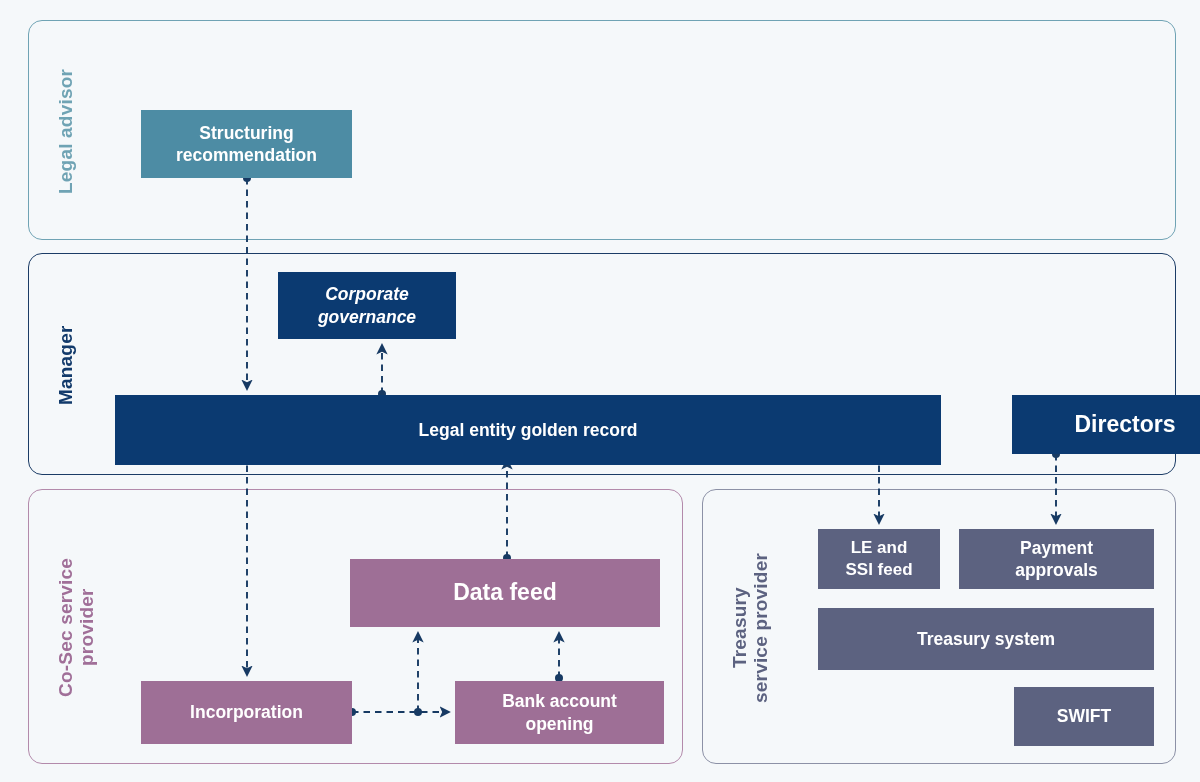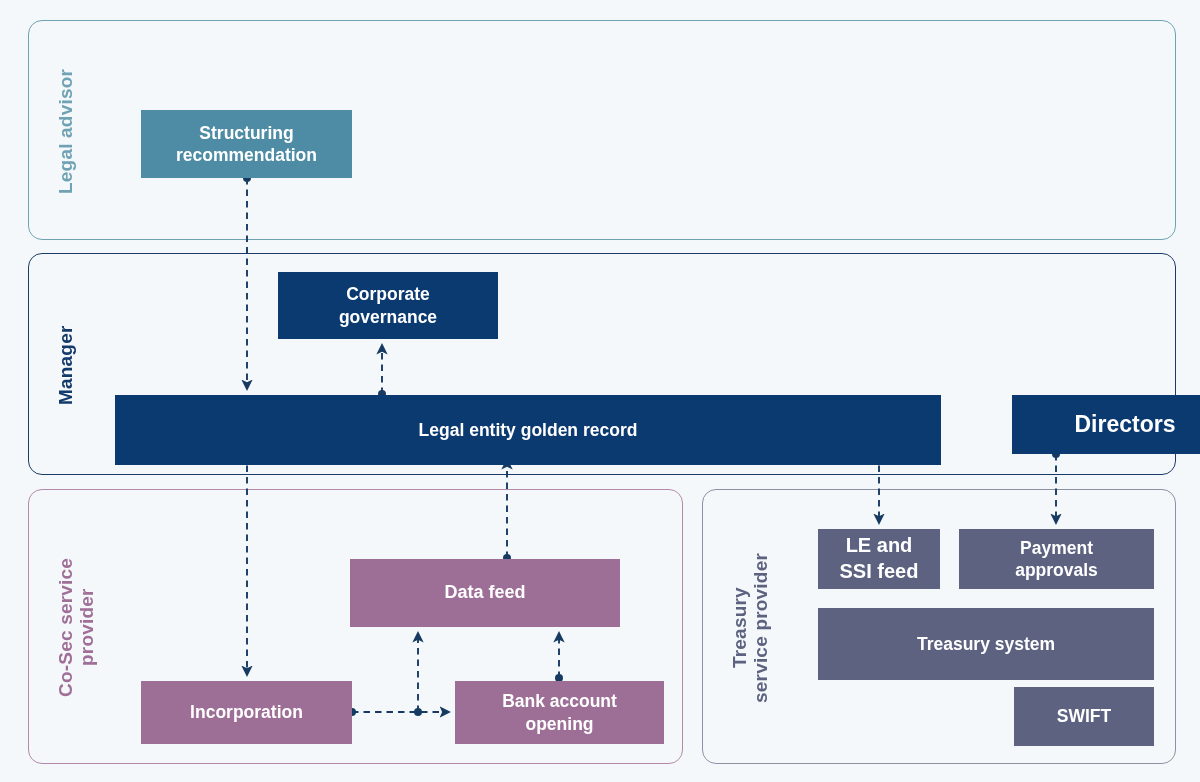--- a/index.html
+++ b/index.html
@@ -103,27 +103,27 @@
         <path d="M879,454 L879,523" fill="none" stroke="#173a63" stroke-width="1.9" stroke-dasharray="6.5 5" marker-end="url(#arrowhead)"></path>
         <circle cx="879" cy="454" r="4" fill="#173a63"></circle>
       </g>
       <g>
         <path d="M1056,454 L1056,523" fill="none" stroke="#173a63" stroke-width="1.9" stroke-dasharray="6.5 5" marker-end="url(#arrowhead)"></path>
         <circle cx="1056" cy="454" r="4" fill="#173a63"></circle>
       </g>
     </svg>
     <div class="node" style="left: 141px; top: 110px; width: 211px; height: 68px; background: rgb(77, 140, 164); font-size: 17.5px;">Structuring
 recommendation</div>
-    <div class="node" style="left: 278px; top: 272px; width: 220px; height: 67px; background: rgb(11, 58, 113); font-size: 17.5px;">Corporate
+    <div class="node" style="left: 278px; top: 272px; width: 178px; height: 67px; background: rgb(11, 58, 113); font-size: 17.5px; font-style: italic;">Corporate
 governance</div>
     <div class="node" style="left: 115px; top: 395px; width: 826px; height: 70px; background: rgb(11, 58, 113); font-size: 17.5px;">Legal entity golden record</div>
     <div class="node" style="left: 1012px; top: 395px; width: 226px; height: 59px; background: rgb(11, 58, 113); font-size: 23px;">Directors</div>
-    <div class="node" style="left: 350px; top: 559px; width: 270px; height: 68px; background: rgb(158, 111, 150); font-size: 18px;">Data feed</div>
+    <div class="node" style="left: 350px; top: 559px; width: 310px; height: 68px; background: rgb(158, 111, 150); font-size: 23px;">Data feed</div>
     <div class="node" style="left: 141px; top: 681px; width: 211px; height: 63px; background: rgb(158, 111, 150); font-size: 17.5px;">Incorporation</div>
     <div class="node" style="left: 455px; top: 681px; width: 209px; height: 63px; background: rgb(158, 111, 150); font-size: 17.5px;">Bank account
 opening</div>
-    <div class="node" style="left: 818px; top: 529px; width: 122px; height: 60px; background: rgb(92, 98, 128); font-size: 20px;">LE and
+    <div class="node" style="left: 818px; top: 529px; width: 122px; height: 60px; background: rgb(92, 98, 128); font-size: 17px;">LE and
 SSI feed</div>
     <div class="node" style="left: 959px; top: 529px; width: 195px; height: 60px; background: rgb(92, 98, 128); font-size: 17.5px;">Payment
 approvals</div>
-    <div class="node" style="left: 818px; top: 608px; width: 336px; height: 72px; background: rgb(92, 98, 128); font-size: 17.5px;">Treasury system</div>
+    <div class="node" style="left: 818px; top: 608px; width: 336px; height: 62px; background: rgb(92, 98, 128); font-size: 17.5px;">Treasury system</div>
     <div class="node" style="left: 1014px; top: 687px; width: 140px; height: 59px; background: rgb(92, 98, 128); font-size: 17.5px;">SWIFT</div>
   </div>
 
 </body></html>

